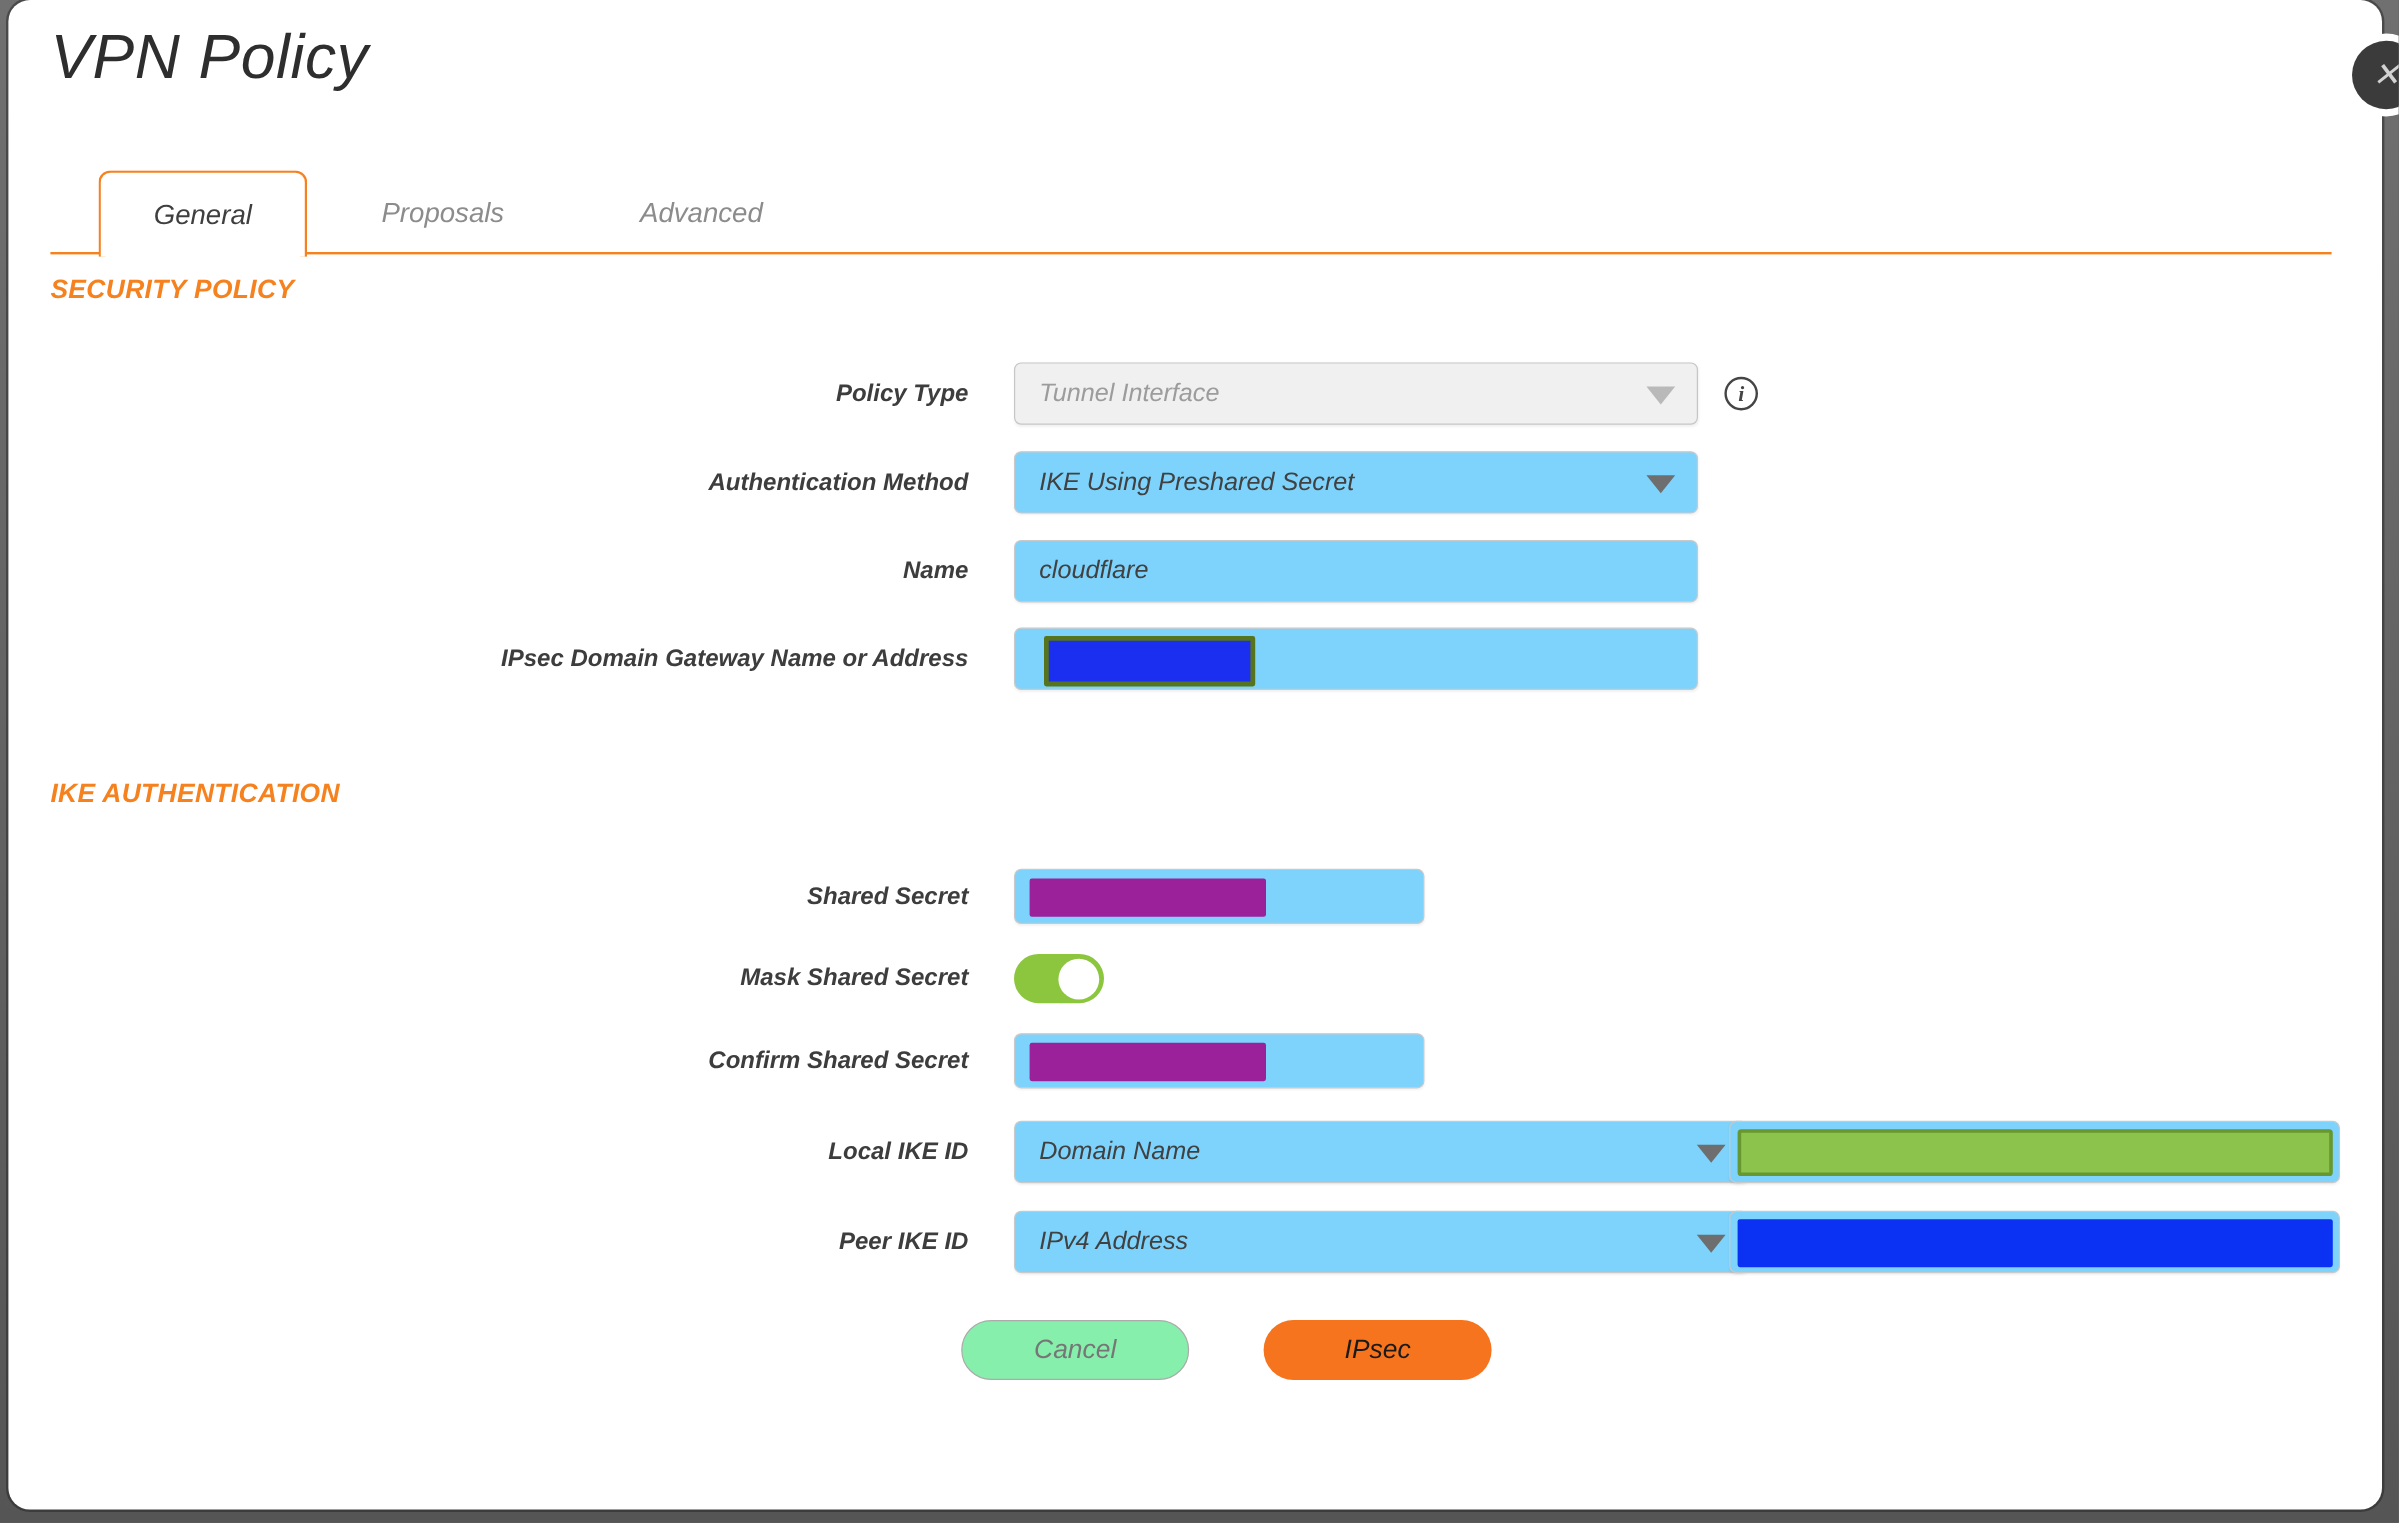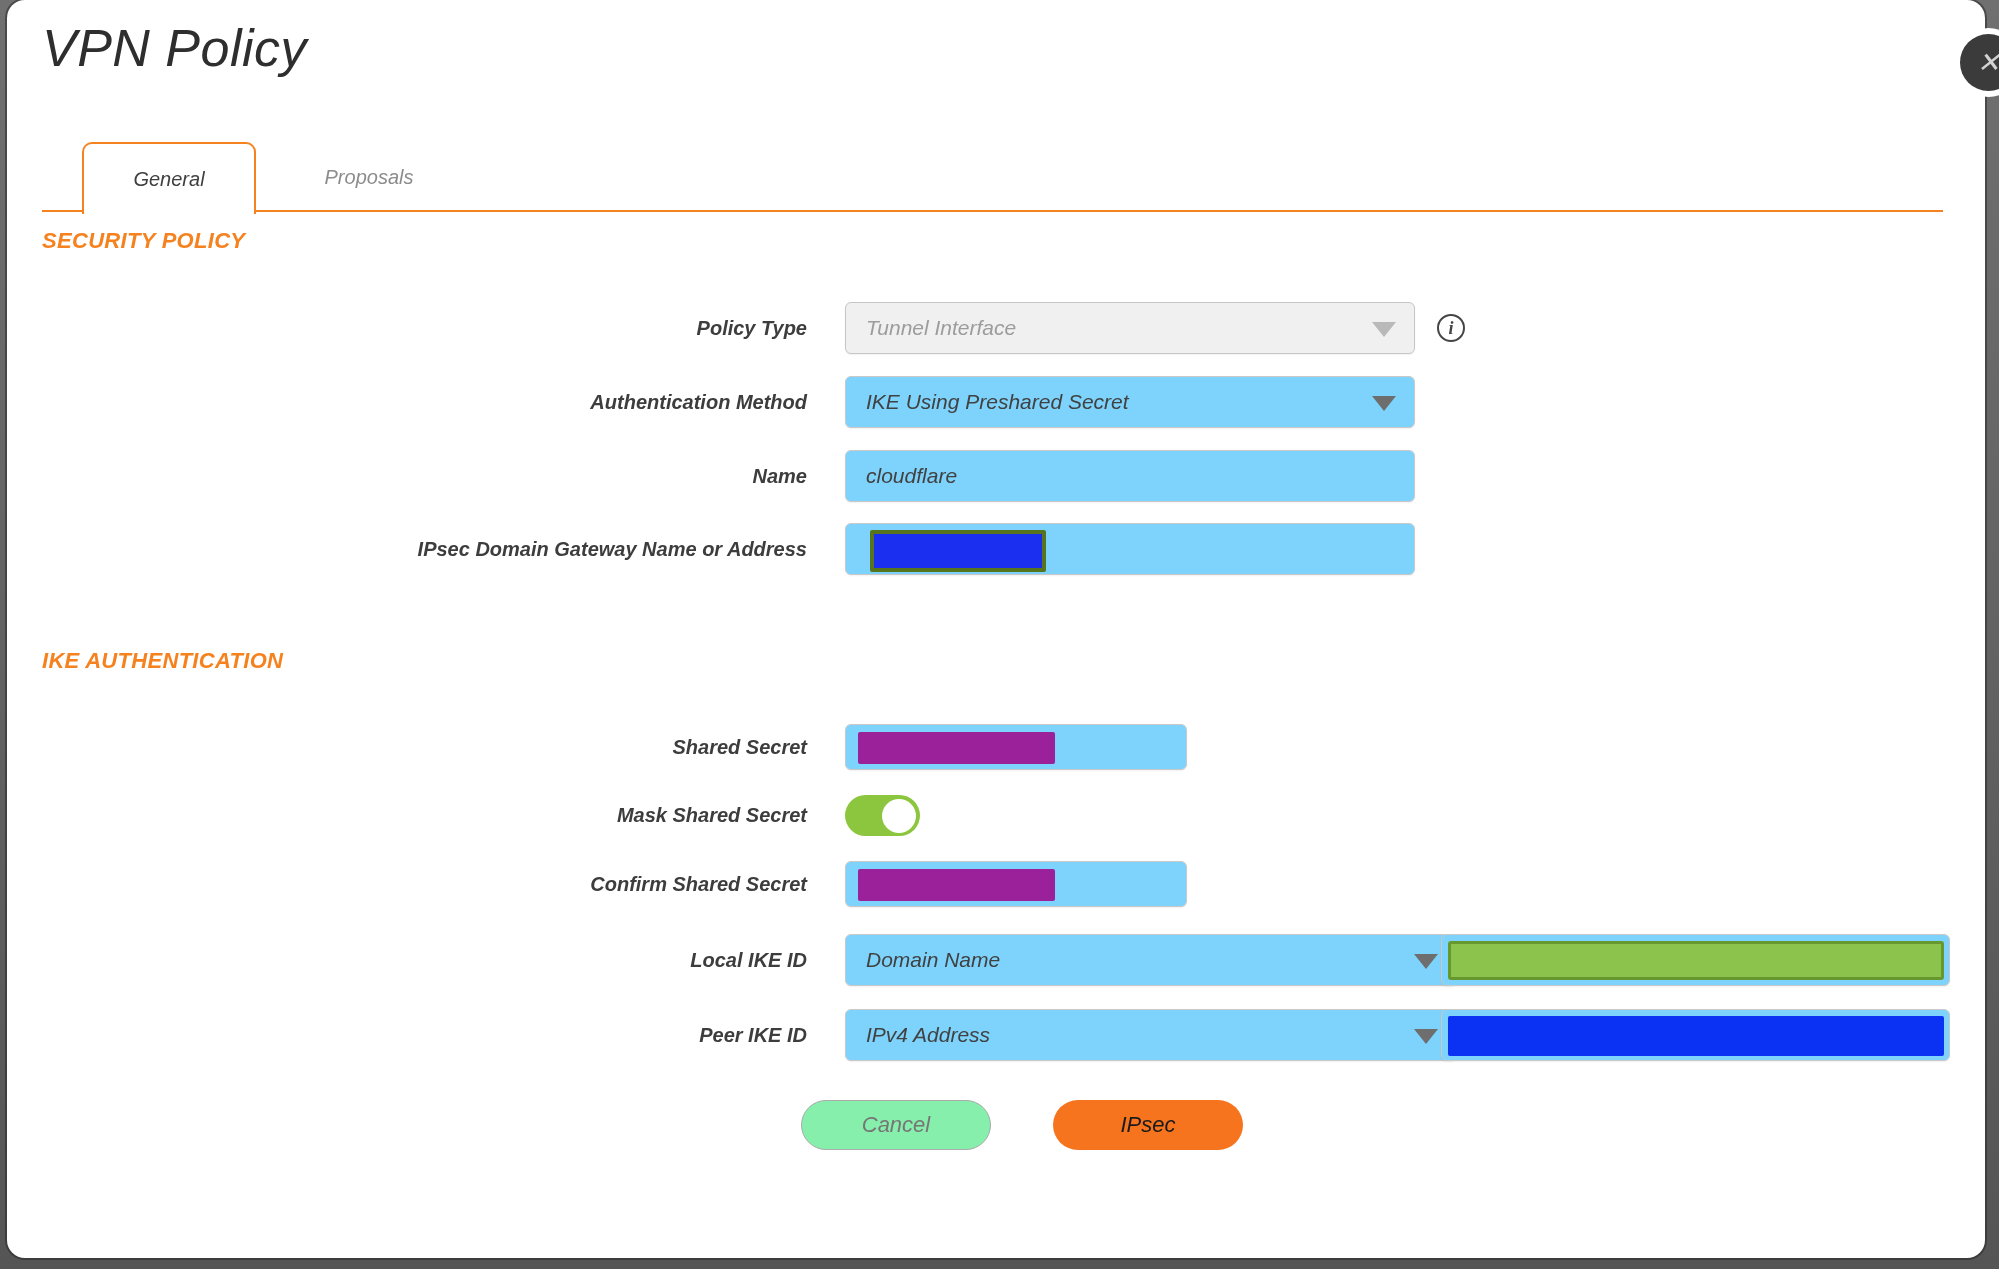--- a/index.html
+++ b/index.html
@@ -23,21 +23,21 @@
     border-radius:50%;background:#3b3b3b;box-shadow:0 0 0 6px #ffffff;
     display:flex;align-items:center;justify-content:center;cursor:pointer;z-index:5;
   }
   .close-btn span{color:#d2d2d2;font-size:28px;line-height:1;}
   
   .tabbar-line{
     position:absolute;left:35px;top:210px;width:1901px;height:2px;background:#f5821f;
   }
   .tab{
     position:absolute;top:142px;height:70px;display:flex;align-items:center;justify-content:center;
-    font-size:20px;color:#8c8c8c;cursor:pointer;z-index:2;background:transparent;
+    font-size:23px;color:#8c8c8c;cursor:pointer;z-index:2;background:transparent;
   }
   .tab.active{
     background:#ffffff;color:#3f3f3f;
     border:2px solid #f5821f;border-bottom:none;
     border-radius:10px 10px 0 0;
   }
   .tab-general{left:75px;width:170px;}
   .tab-proposals{left:292px;width:140px;}
   .tab-advanced{left:505px;width:145px;}
   
@@ -118,20 +118,23 @@
   <div class="dialog">
 
     <div class="title">VPN Policy</div>
 
     <div class="tab tab-general active">
       <span>General</span>
     </div>
     <div class="tab tab-proposals">
       <span>Proposals</span>
     </div>
+    <div class="tab tab-advanced">
+      <span>Advanced</span>
+    </div>
     <div class="tabbar-line"></div>
 
     <div class="section-head sec-1">SECURITY POLICY</div>
 
     <div class="row r-policy">
       <div class="lbl">Policy Type</div>
       <div class="field wide disabled">
         <span>Tunnel Interface</span>
         <span class="caret dim"></span>
       </div>

